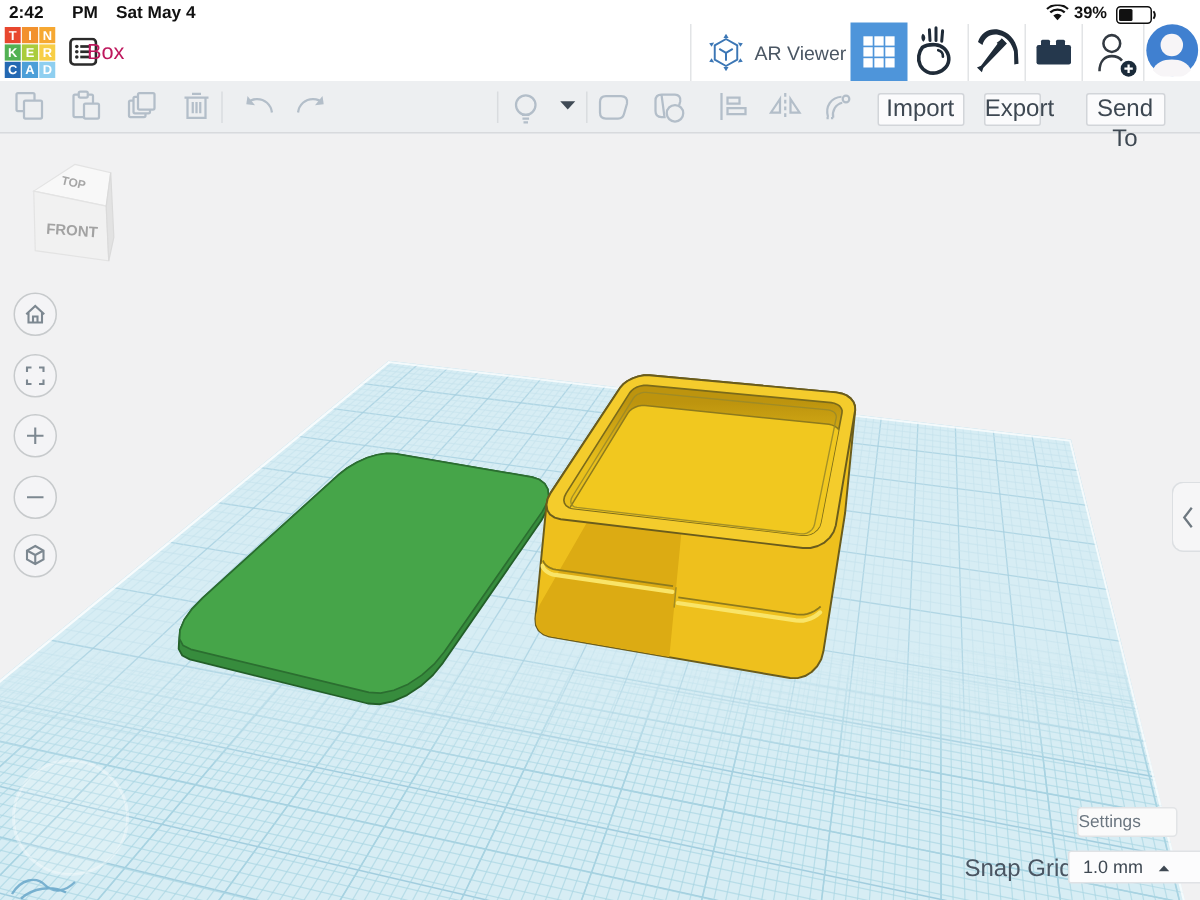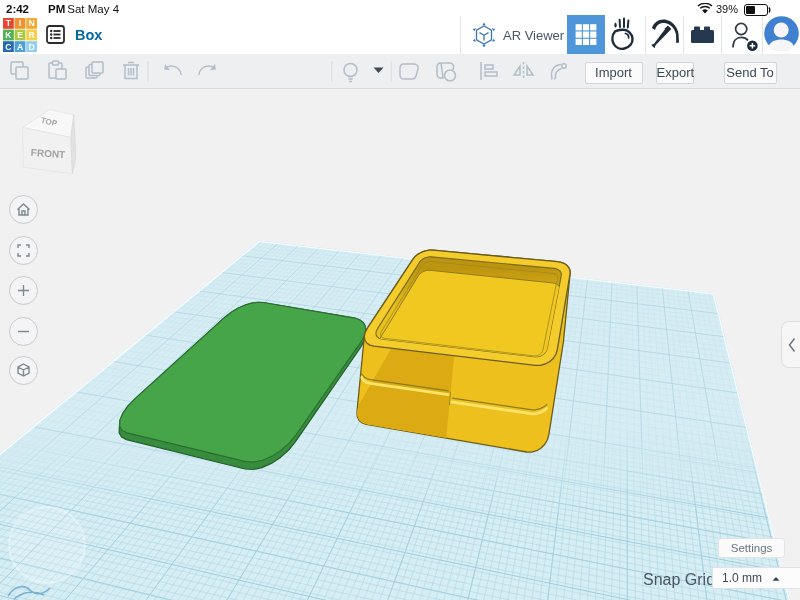--- a/index.html
+++ b/index.html
@@ -1,21 +1,21 @@
 <!DOCTYPE html>
 <html><head><meta charset="utf-8"><style>
 *{margin:0;padding:0;box-sizing:border-box}
 html,body{width:800px;height:600px;overflow:hidden;font-family:"Liberation Sans",sans-serif;background:#f1f1f2}
 .abs{position:absolute}
 #status{position:absolute;left:0;top:0;width:800px;height:18px;background:#fff}
 #tb1{position:absolute;left:0;top:0px;width:800px;height:54px;background:#fff}
 #tb2{position:absolute;left:0;top:54px;width:800px;height:35px;background:#edeff1;border-bottom:1px solid #d8dadd}
 #canvas{position:absolute;left:0;top:89px;width:800px;height:511px;background:#f1f1f2}
 .sep1{position:absolute;top:16px;height:38px;width:1px;background:#e2e4e6}
-.btn{position:absolute;top:62px;height:22px;background:#fbfbfc;border:1px solid #d2d5d9;border-radius:2px;color:#3e4852;font-size:13px;text-align:center;line-height:20px}
+.btn{position:absolute;top:62px;height:22px;background:#fbfbfc;border:1px solid #d2d5d9;border-radius:2px;color:#3e4852;font-size:16px;text-align:center;line-height:20px}
 .circ{position:absolute;width:29px;height:29px;border-radius:50%;border:1.2px solid #c7cacc;background:rgba(248,248,249,0.5)}
 </style></head><body>
 
 <div id="canvas">
     <svg width="800" height="511" viewBox="0 89 800 511" style="position:absolute;left:0;top:0">
       <clipPath id="plane">
         <path d="M259.0,240.5 L714.0,293.0 L1009.6,1487.7 L-479.0,846.1 Z"></path>
       </clipPath>
       <path d="M259.0,240.5 L714.0,293.0 L1009.6,1487.7 L-479.0,846.1 Z" fill="#d7edf4"></path>
       <linearGradient id="fadeFar" x1="0" y1="430" x2="0" y2="515" gradientUnits="userSpaceOnUse">
@@ -548,37 +548,37 @@
         <path d="M14.5 8 L20 11 L20 17 L14.5 20 L9 17 L9 11 Z M9 11 L14.5 14 L20 11 M14.5 14 L14.5 20"></path>
       </g>
  </g>
 </svg>
 
 <div class="abs" style="left:781px;top:321px;width:25px;height:47px;background:#f6f6f7;border:1px solid #dcdfe2;border-right:none;border-radius:8px 0 0 8px"></div>
 <svg class="abs" style="left:786px;top:336px" width="12" height="18" viewBox="0 0 12 18">
     <path d="M8.5 2.5 L3.5 9 L8.5 15.5" stroke="#6e7880" stroke-width="1.5" fill="none"></path>
   </svg>
 
-<div class="abs" style="left:718px;top:538px;width:67px;height:20px;background:#fafafa;border:1px solid #e2e4e6;border-radius:3px;color:#6b7680;font-size:11.5px;text-align:center;line-height:18px">Settings</div>
+<div class="abs" style="left:718px;top:538px;width:67px;height:20px;background:#fafafa;border:1px solid #e2e4e6;border-radius:3px;color:#6b7680;font-size:11.5px;text-align:left;line-height:18px">Settings</div>
 
 <div class="abs" style="left:643px;top:571px;color:#4a5562;font-size:16px">Snap Grid</div>
 <div class="abs" style="left:712px;top:567px;width:98px;height:22px;background:#fcfcfd;border:1px solid #e0e2e5;border-radius:2px;color:#3e4852;font-size:12px;line-height:20px;padding-left:9px">1.0 mm</div>
 <svg class="abs" style="left:771px;top:575px" width="10" height="7" viewBox="0 0 10 7">
     <path d="M1.5 5.8 L5 2 L8.5 5.8 Z" fill="#3e4852"></path>
   </svg>
 
 <div id="tb1"></div>
 <div id="status"></div>
-<div class="abs" style="left:6px;top:3px;font-size:11.5px;font-weight:700;color:#111">2:42<span style="margin-left:19px">PM</span><span style="margin-left:2px;font-weight:400">Sat May 4</span></div>
+<div class="abs" style="left:6px;top:3px;font-size:11.5px;font-weight:700;color:#111">2:42<span style="margin-left:19px">PM</span><span style="margin-left:12px;font-weight:700">Sat May 4</span></div>
 
 <svg class="abs" style="left:697px;top:3px" width="16" height="12" viewBox="0 0 16 12">
  <path d="M8 10.5 L5.2 7.4 A4.4 4.4 0 0 1 10.8 7.4 Z" fill="#111"></path>
  <path d="M3.2 5.2 A7.3 7.3 0 0 1 12.8 5.2 M1 3 A10.5 10.5 0 0 1 15 3" stroke="#111" stroke-width="1.5" fill="none"></path>
 </svg>
-<div class="abs" style="left:716px;top:3px;font-size:11px;font-weight:400;color:#111">39%</div>
+<div class="abs" style="left:716px;top:3px;font-size:11px;font-weight:700;color:#111">39%</div>
 <svg class="abs" style="left:744px;top:3.5px" width="28" height="12" viewBox="0 0 28 12">
  <rect x="0.5" y="0.5" width="23" height="11" rx="2.5" stroke="#111" fill="none"></rect>
  <rect x="2" y="2" width="9" height="8" rx="1" fill="#111"></rect>
  <path d="M25 3.5 Q26.8 6 25 8.5" stroke="#111" stroke-width="1.3" fill="none"></path>
 </svg>
 
 <div class="abs" style="left:2.5px;top:17.5px;width:34px;height:34px;background:#fff">
  <svg width="34" height="34" viewBox="0 0 34 34" font-family="'Liberation Sans',sans-serif">
   <g font-size="8.6" font-weight="bold" fill="#fff" text-anchor="middle">
    <rect x="0" y="0" width="10.8" height="10.8" fill="#e8472f"></rect>
@@ -607,21 +607,21 @@
  <rect x="1" y="1" width="17" height="17" rx="2.5" stroke="#2b2b2b" stroke-width="1.8" fill="none"></rect>
  <g fill="#2b2b2b">
       <circle cx="5.2" cy="6" r="1.2"></circle>
       <circle cx="5.2" cy="9.5" r="1.2"></circle>
       <circle cx="5.2" cy="13" r="1.2"></circle>
  <rect x="7.5" y="5.1" width="7" height="1.8"></rect>
       <rect x="7.5" y="8.6" width="7" height="1.8"></rect>
       <rect x="7.5" y="12.1" width="7" height="1.8"></rect>
     </g>
 </svg>
-<div class="abs" style="left:75px;top:27px;font-size:14.5px;font-weight:700;color:#0369a1">Box</div>
+<div class="abs" style="left:58px;top:27px;font-size:14.5px;font-weight:400;color:#be185d">Box</div>
 
 <div class="sep1" style="left:460px"></div>
 
 <svg class="abs" style="left:471px;top:22px" width="26" height="26" viewBox="0 0 26 26">
  <g stroke="#3c77b5" stroke-width="1.3" fill="none">
   <path d="M13 4 L20.5 8.2 L20.5 17.8 L13 22 L5.5 17.8 L5.5 8.2 Z"></path>
   <path d="M13 13.3 L13 18.5 M13 13.3 L8.5 10.6 M13 13.3 L17.5 10.6"></path>
  </g>
  <g fill="#3c77b5">
       <path d="M13 0.5 L11.3 3.3 L14.7 3.3 Z"></path>

